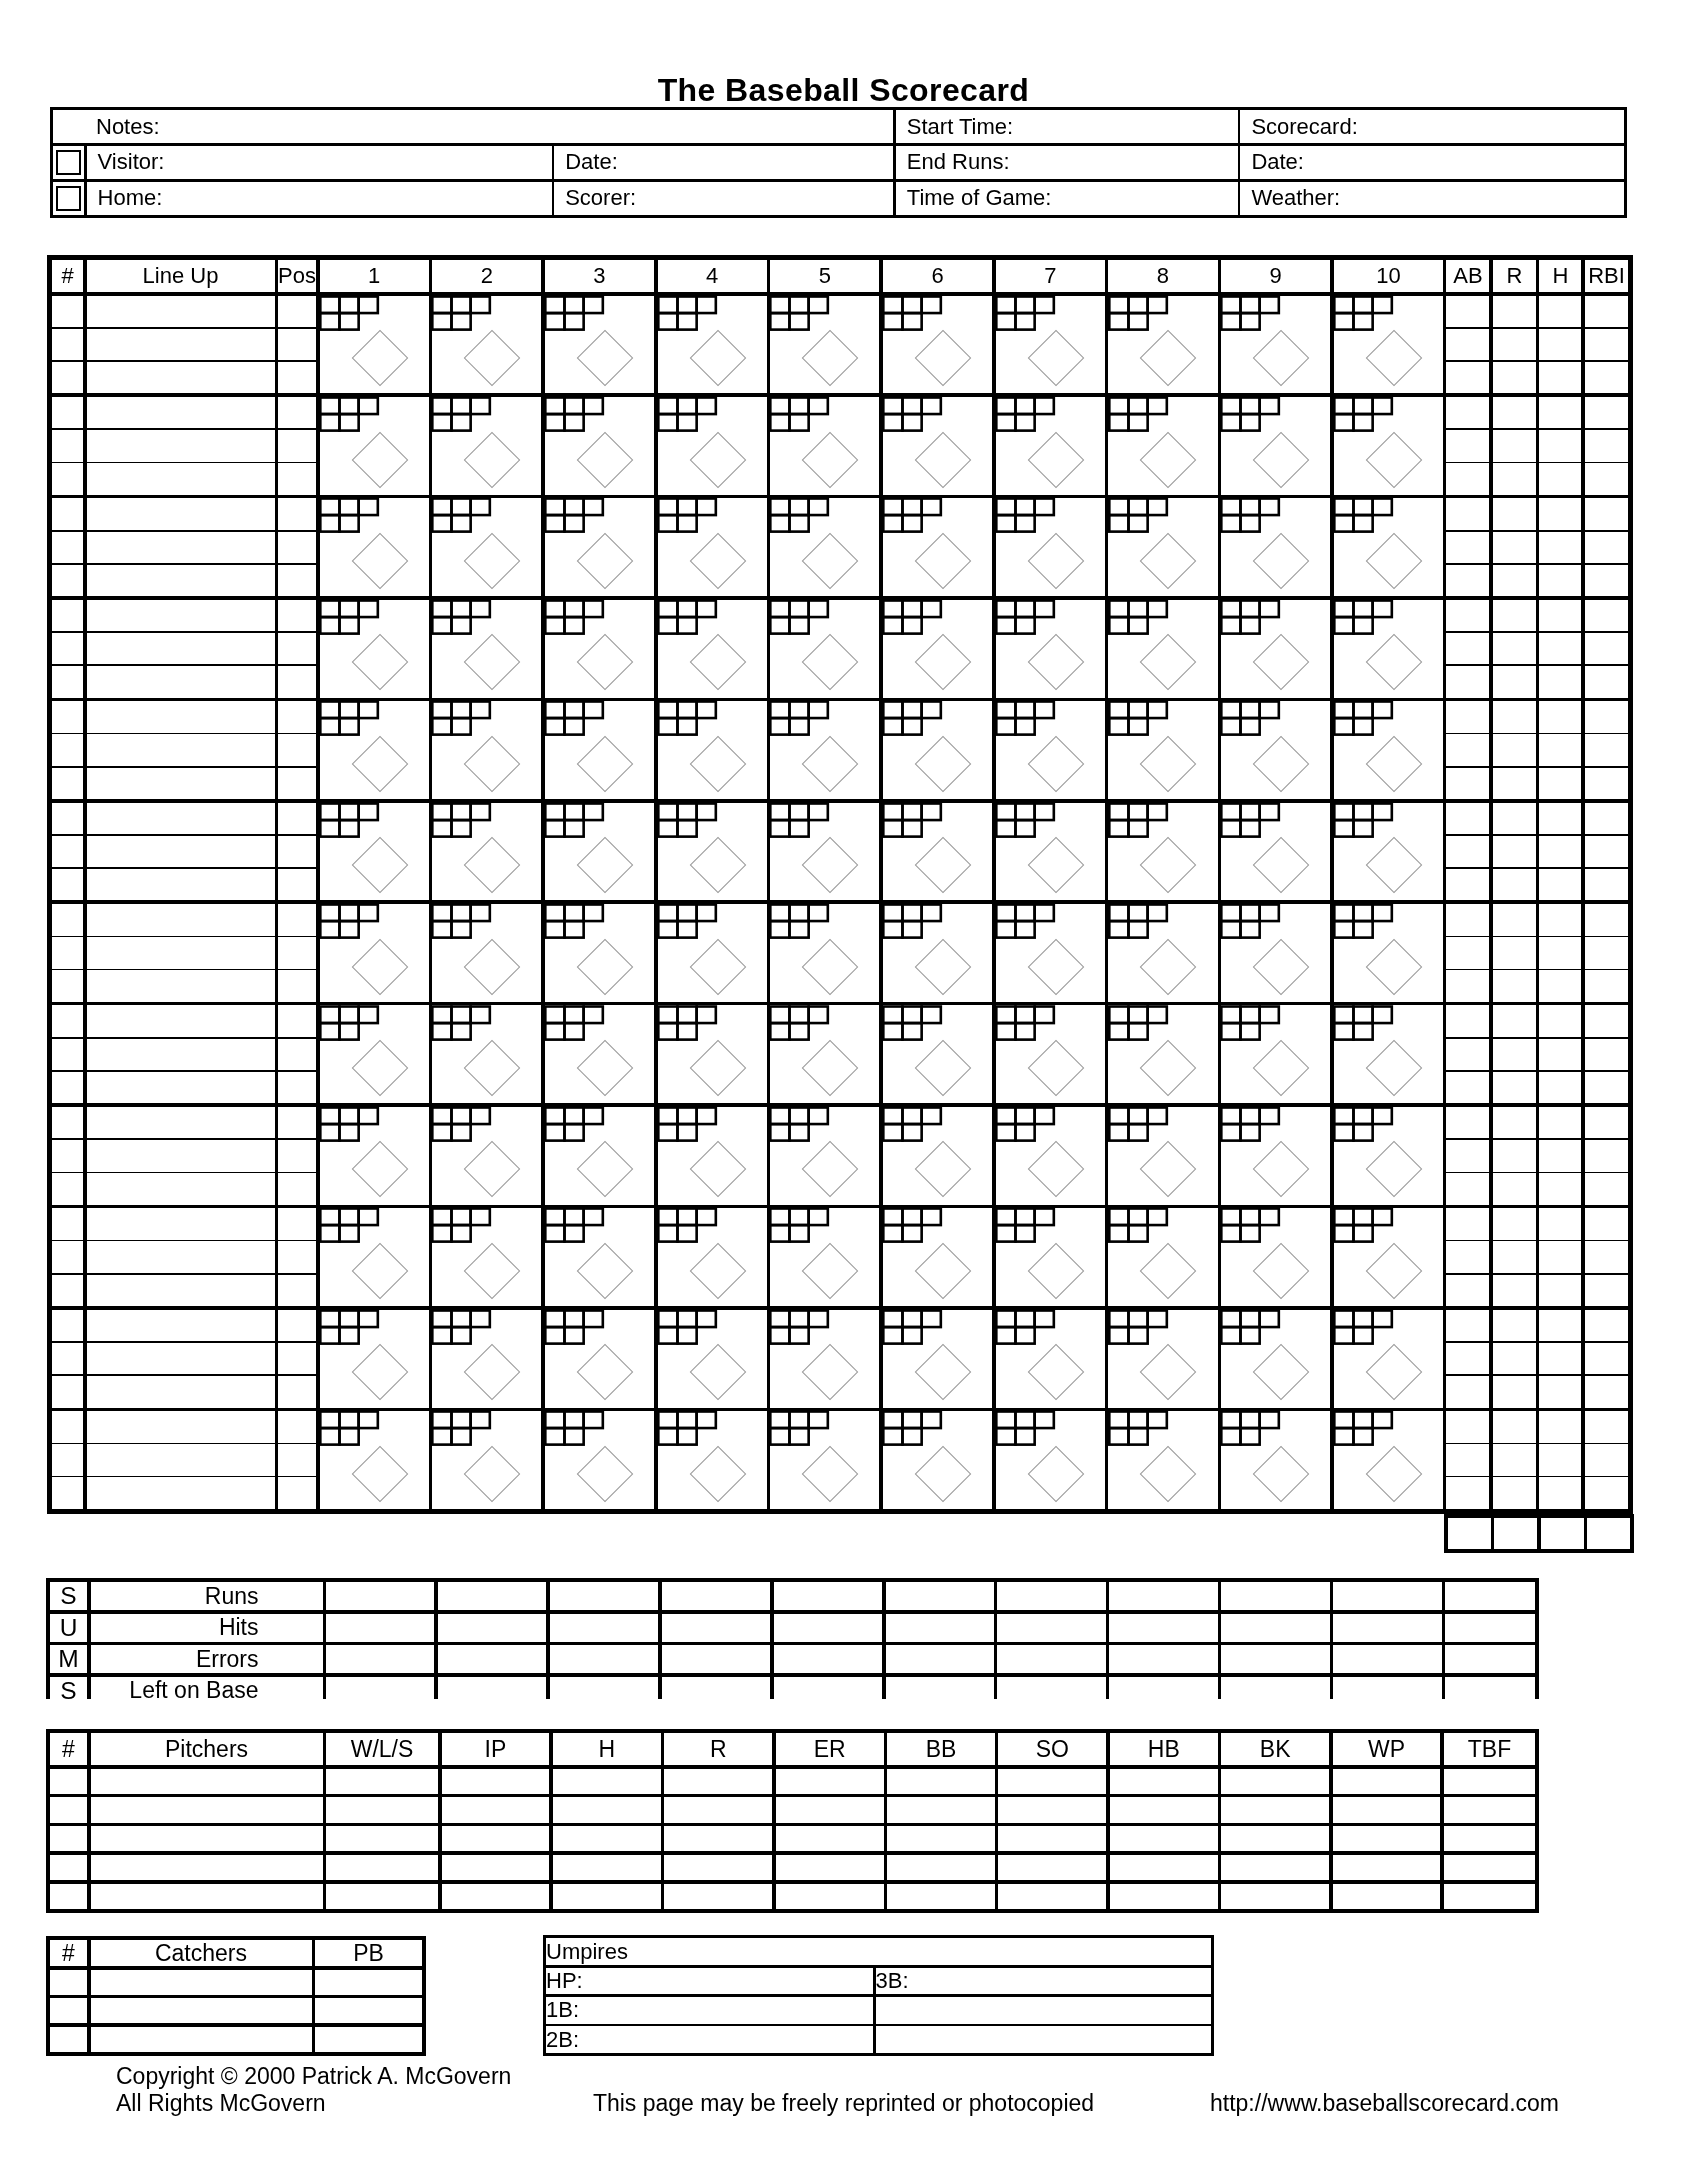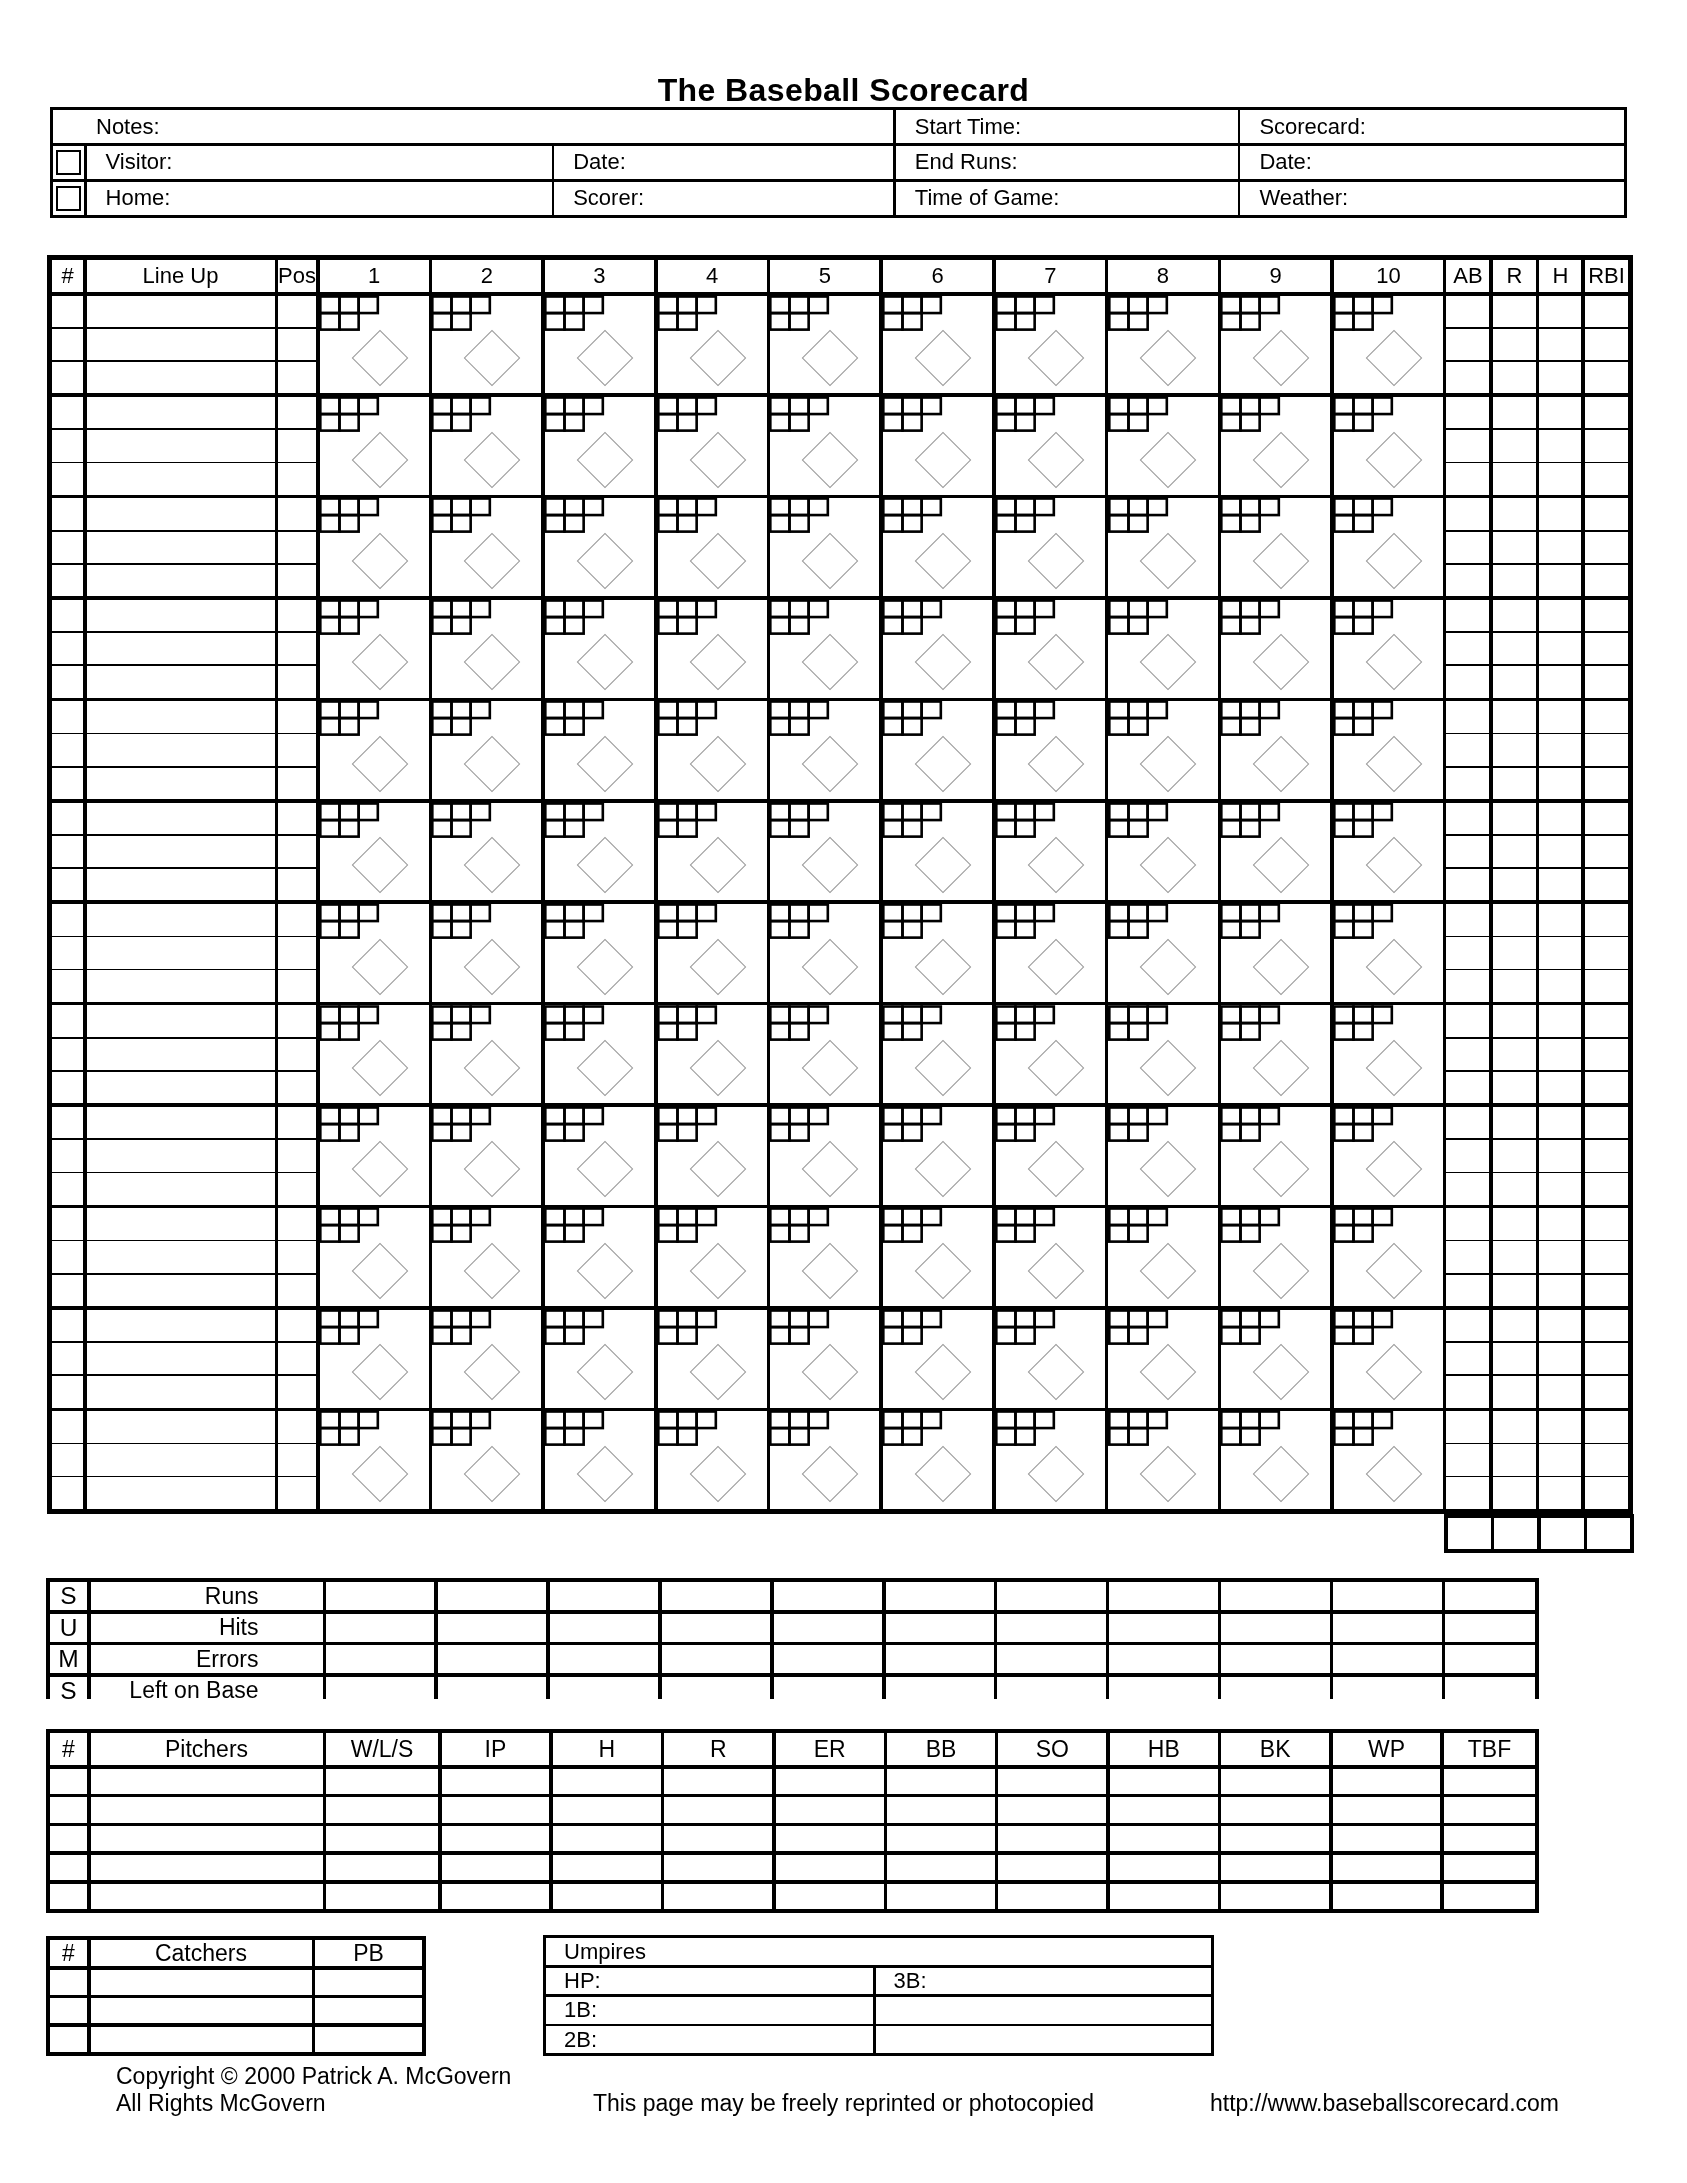--- a/index.html
+++ b/index.html
@@ -7,21 +7,21 @@
           font-family:"Liberation Sans", sans-serif; color:#000; overflow:hidden;border-radius:12px; }
 
   .title { position:absolute; left:0; top:72px; width:100%; text-align:center;
            font-size:32px; font-weight:bold; letter-spacing:0.4px; }
 
   
   .info-table { position:absolute; left:50px; top:107px; width:1577px; height:111px;
                 display:grid; grid-template-columns:31px 465px 339px 342px 1fr;
                 grid-template-rows:1fr 1fr 1fr; gap:2.6px; background:#000;
                 border:3.5px solid #000; box-sizing:border-box; }
-  .info-cell { background:#fff; display:flex; align-items:center; font-size:22px; padding-left:19px; }
+  .info-cell { background:#fff; display:flex; align-items:center; font-size:22px; padding-left:11px; }
   .notes-cell { grid-column:1/4; padding-left:43px; }
   .cb-cell { background:#fff; display:flex; align-items:center; justify-content:center; padding:0; }
   .checkbox { width:21px; height:21px; border:2.6px solid #000; background:#fff; }
 
   
   .main-grid { position:absolute; left:47px; top:255px; width:1586px; height:1259px;
                display:grid;
                grid-template-columns:31px 188px 38px repeat(10,1fr) 43px 43px 42px 43px;
                grid-template-rows:32px repeat(12,1fr);
                gap:3.5px; background:#000; border:5.2px solid #000; box-sizing:border-box; }
@@ -61,21 +61,21 @@
                 grid-template-rows:26px repeat(3,1fr); gap:3.5px; background:#000;
                 border:4.4px solid #000; box-sizing:border-box; }
   .ccell { background:#fff; }
   .chead { display:flex; align-items:center; justify-content:center; font-size:23px; }
 
   
   .umpires-box { position:absolute; left:543px; top:1935px; width:671px; height:121px;
                 display:grid; grid-template-columns:327px 1fr;
                 grid-template-rows:27px 1fr 1fr 1fr; gap:2.6px; background:#000;
                 border:3.5px solid #000; box-sizing:border-box; }
-  .ucell { background:#fff; display:flex; align-items:center; font-size:22px; padding-left:18px; }
+  .ucell { background:#fff; display:flex; align-items:center; font-size:22px; padding-left:0; }
   .uhead { grid-column:1/3; }
 
   
   .footer-copyright { position:absolute; left:116px; top:2063px; font-size:23px; }
   .footer-rights    { position:absolute; left:116px; top:2090px; font-size:23px; }
   .footer-notice    { position:absolute; left:0; top:2090px; width:100%; text-align:center; font-size:23px; }
   .footer-url       { position:absolute; left:1210px; top:2090px; font-size:23px; }
 </style>
 </head>
 <body>

